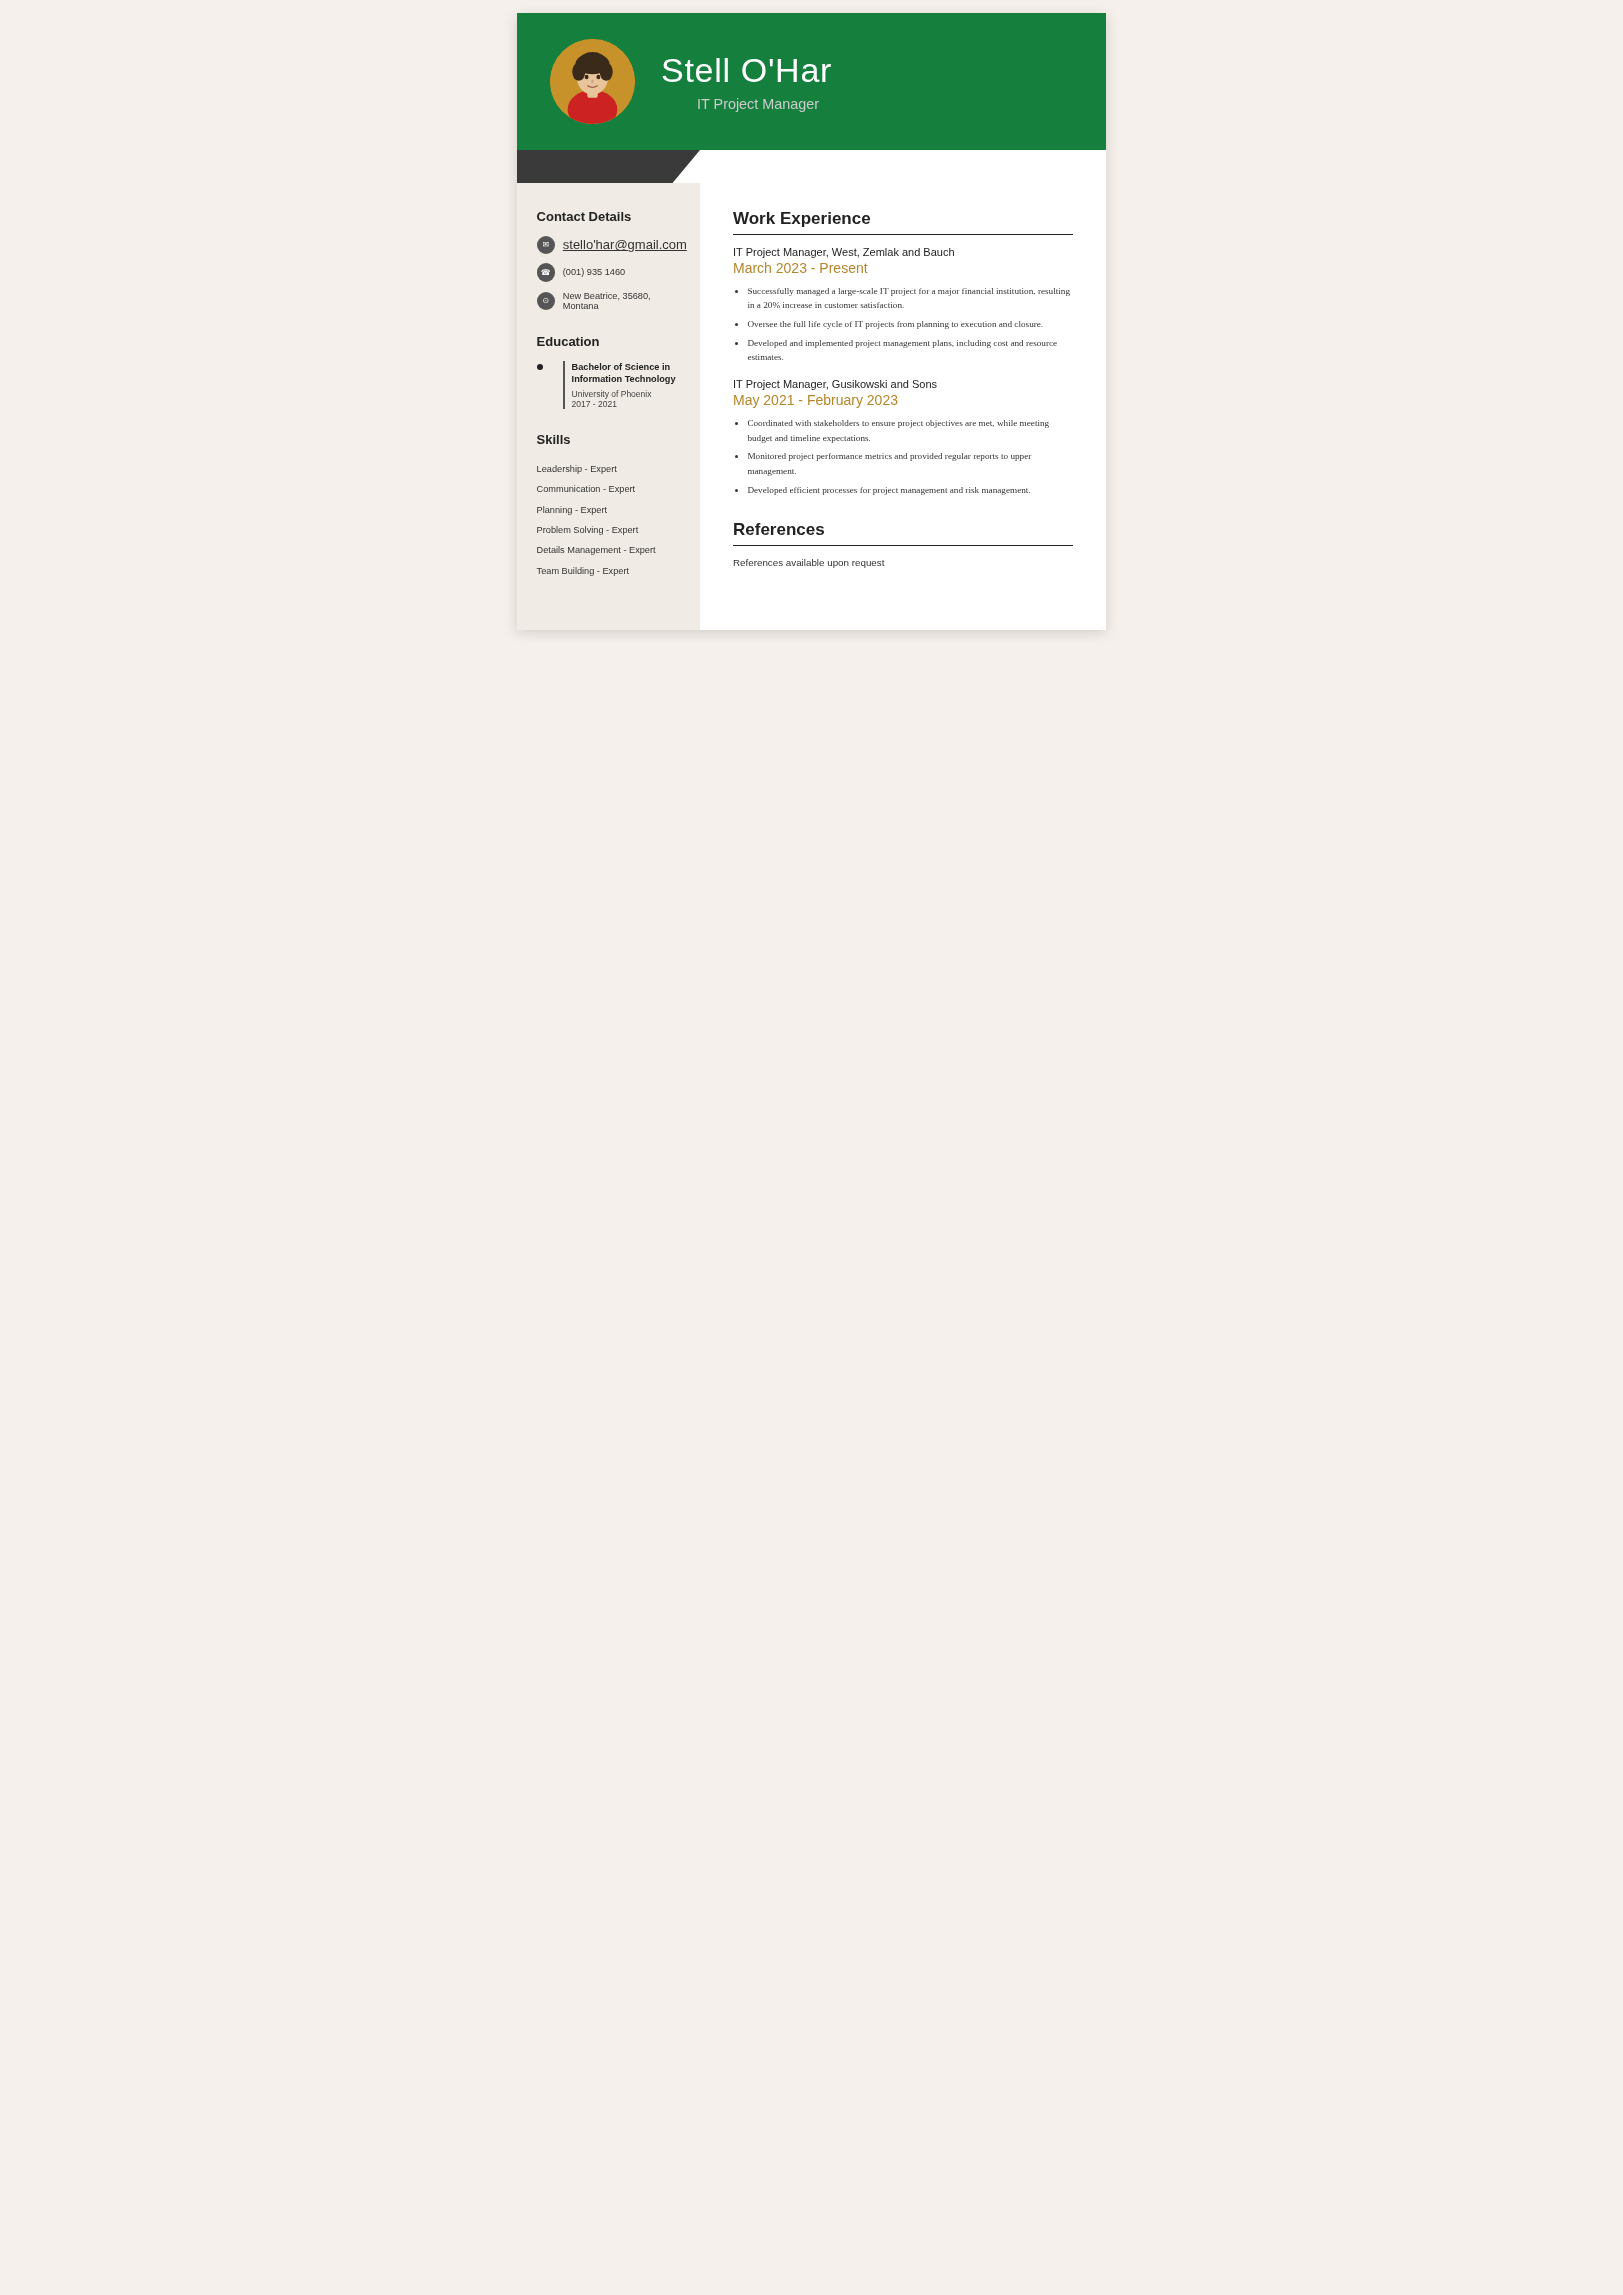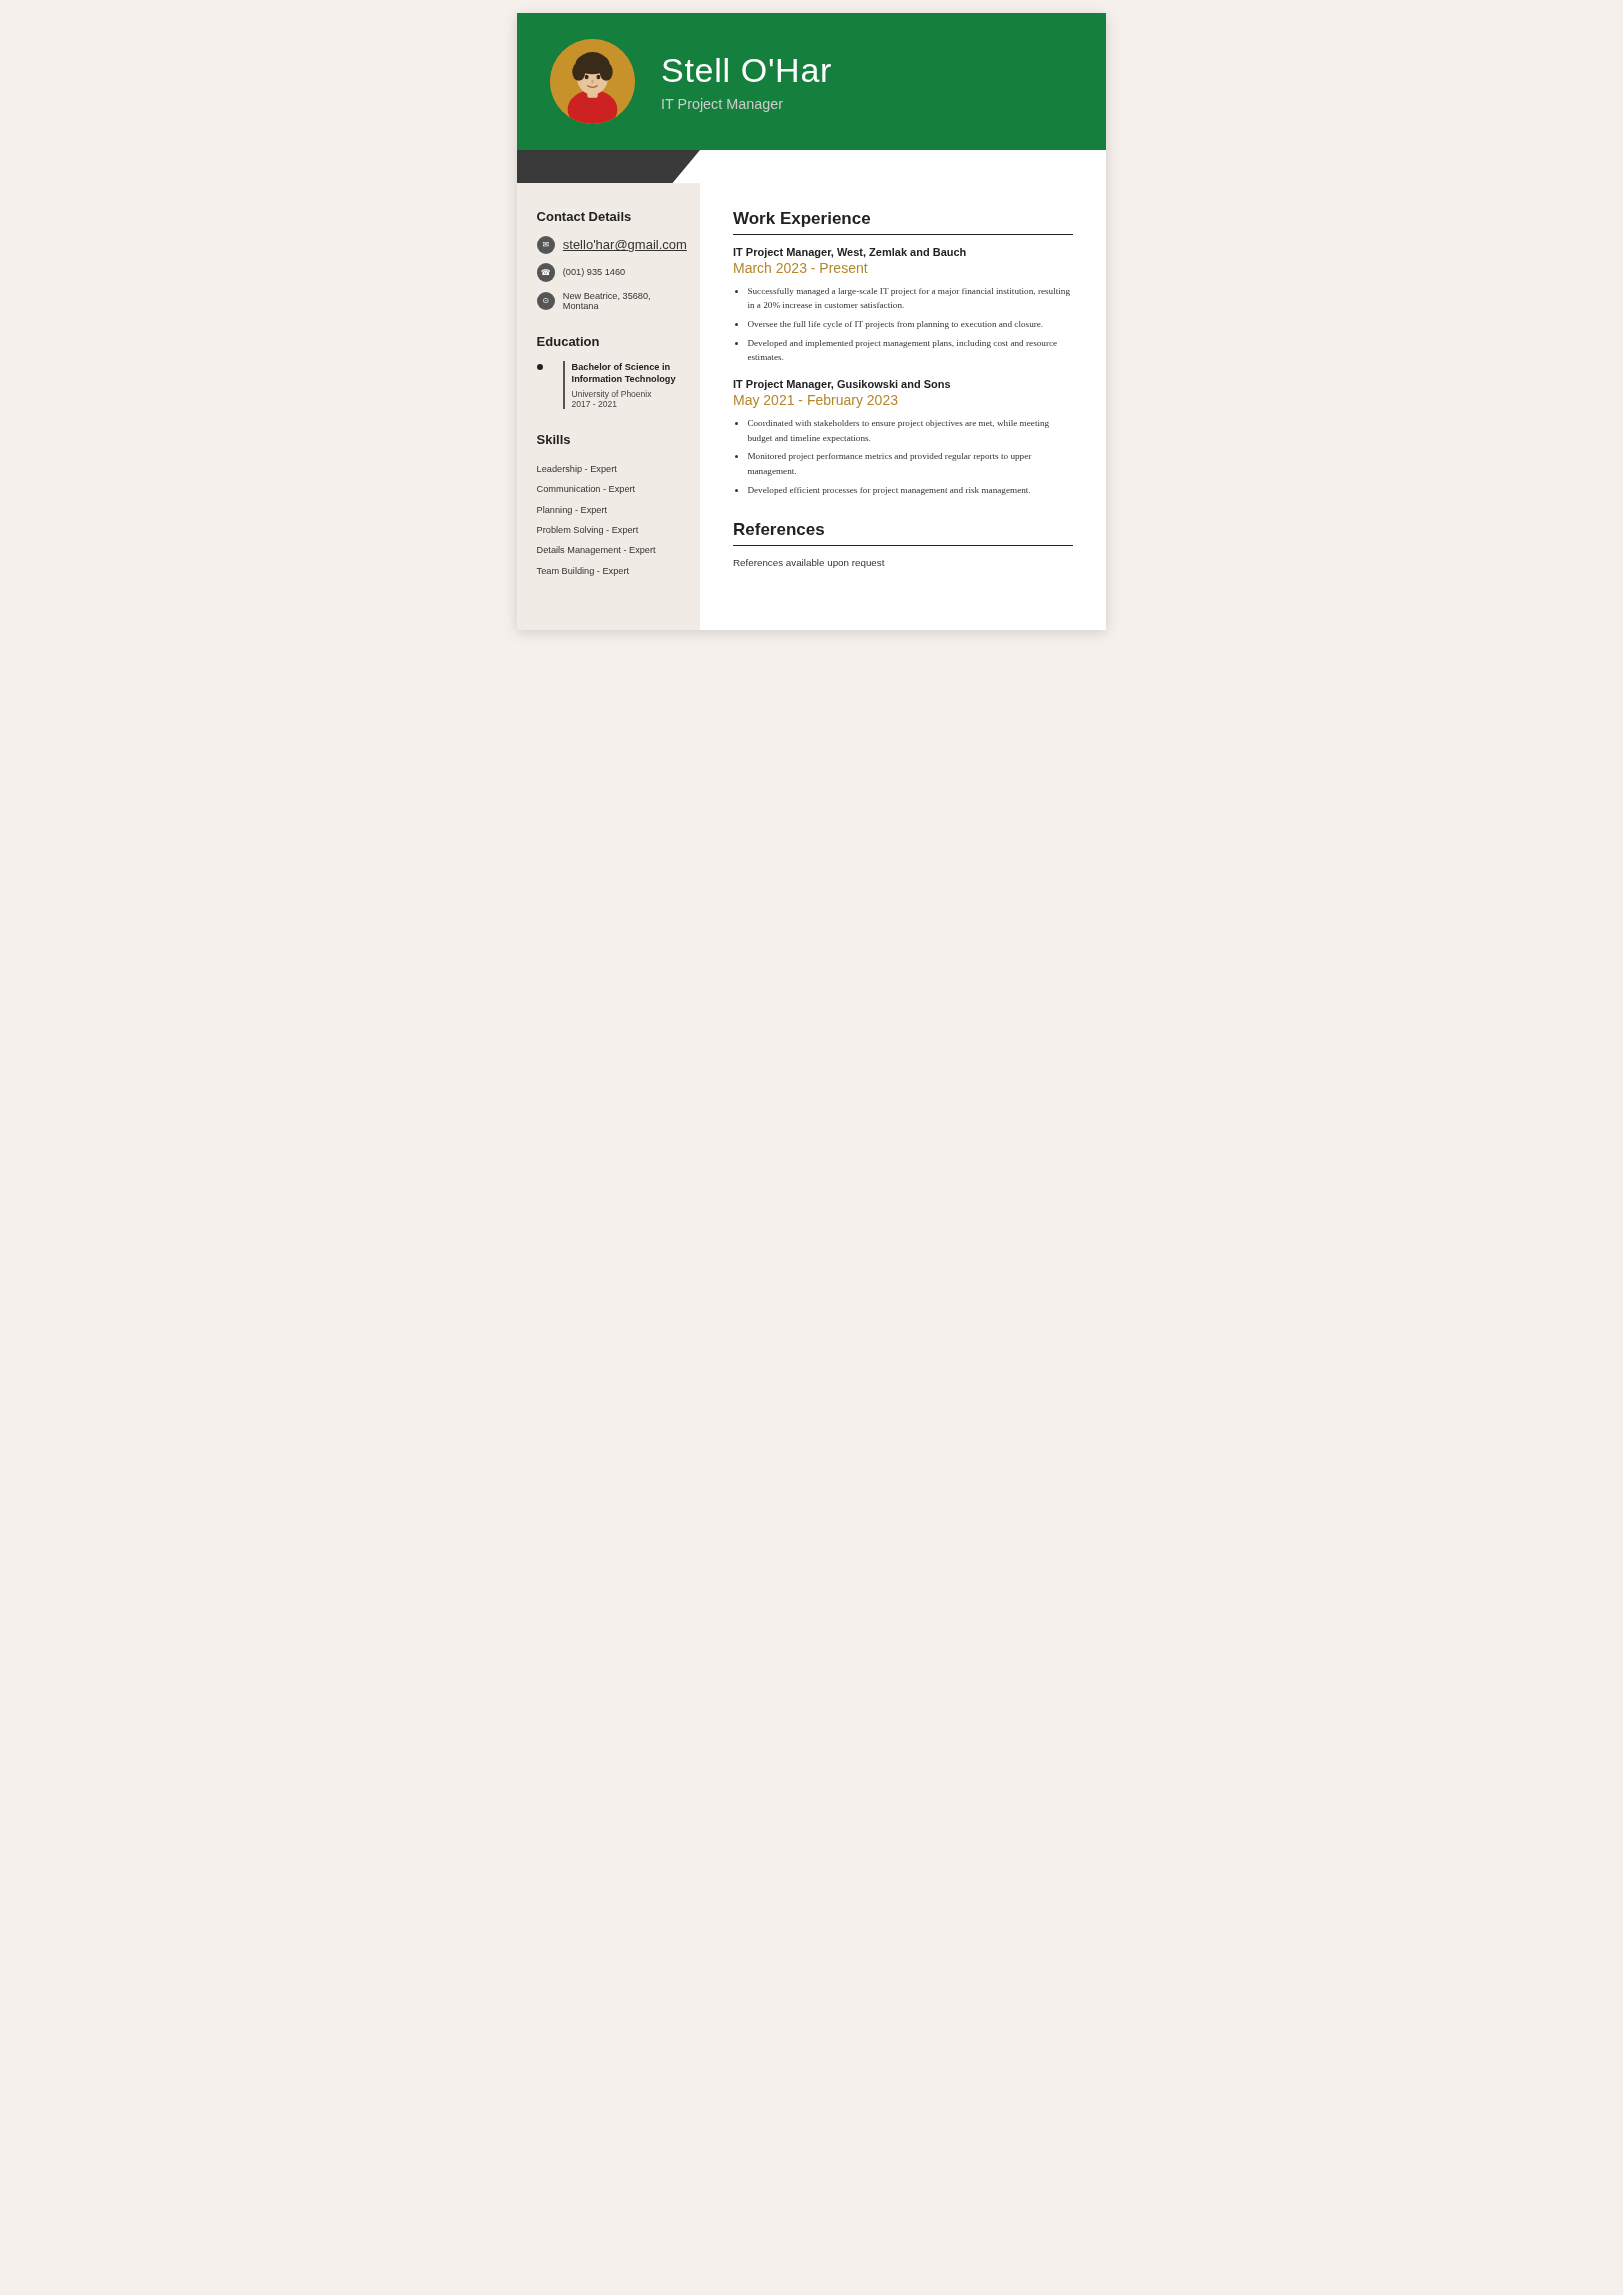--- a/index.html
+++ b/index.html
@@ -52,20 +52,21 @@
     .header-name {
       font-size: 34px;
       font-weight: 300;
       letter-spacing: 0.7px;
       margin-bottom: 5.2px;
     }
     .header-title {
       font-size: 14.4px;
       font-weight: 300;
       color: #cccccc;
+      margin-left: 36px;
     }
     
     .chevron-wrapper {
       display: flex;
     }
     .chevron-left {
       width: 183px;
       background: #3a3a3a;
       position: relative;
       height: 33px;
@@ -178,21 +179,21 @@
       border-bottom: 1.3px solid #222;
       margin-bottom: 10.5px;
     }
     .summary-text {
       font-size: 9.8px;
       color: #333;
       line-height: 1.6;
     }
     .job-title {
       font-size: 11px;
-      font-weight: 700;
+      font-weight: 400;
       color: #222;
       margin-bottom: 2px;
     }
     .job-date {
       font-size: 14px;
       color: #b5862a;
       margin-bottom: 7.9px;
     }
     .job-bullets {
       list-style: disc;

